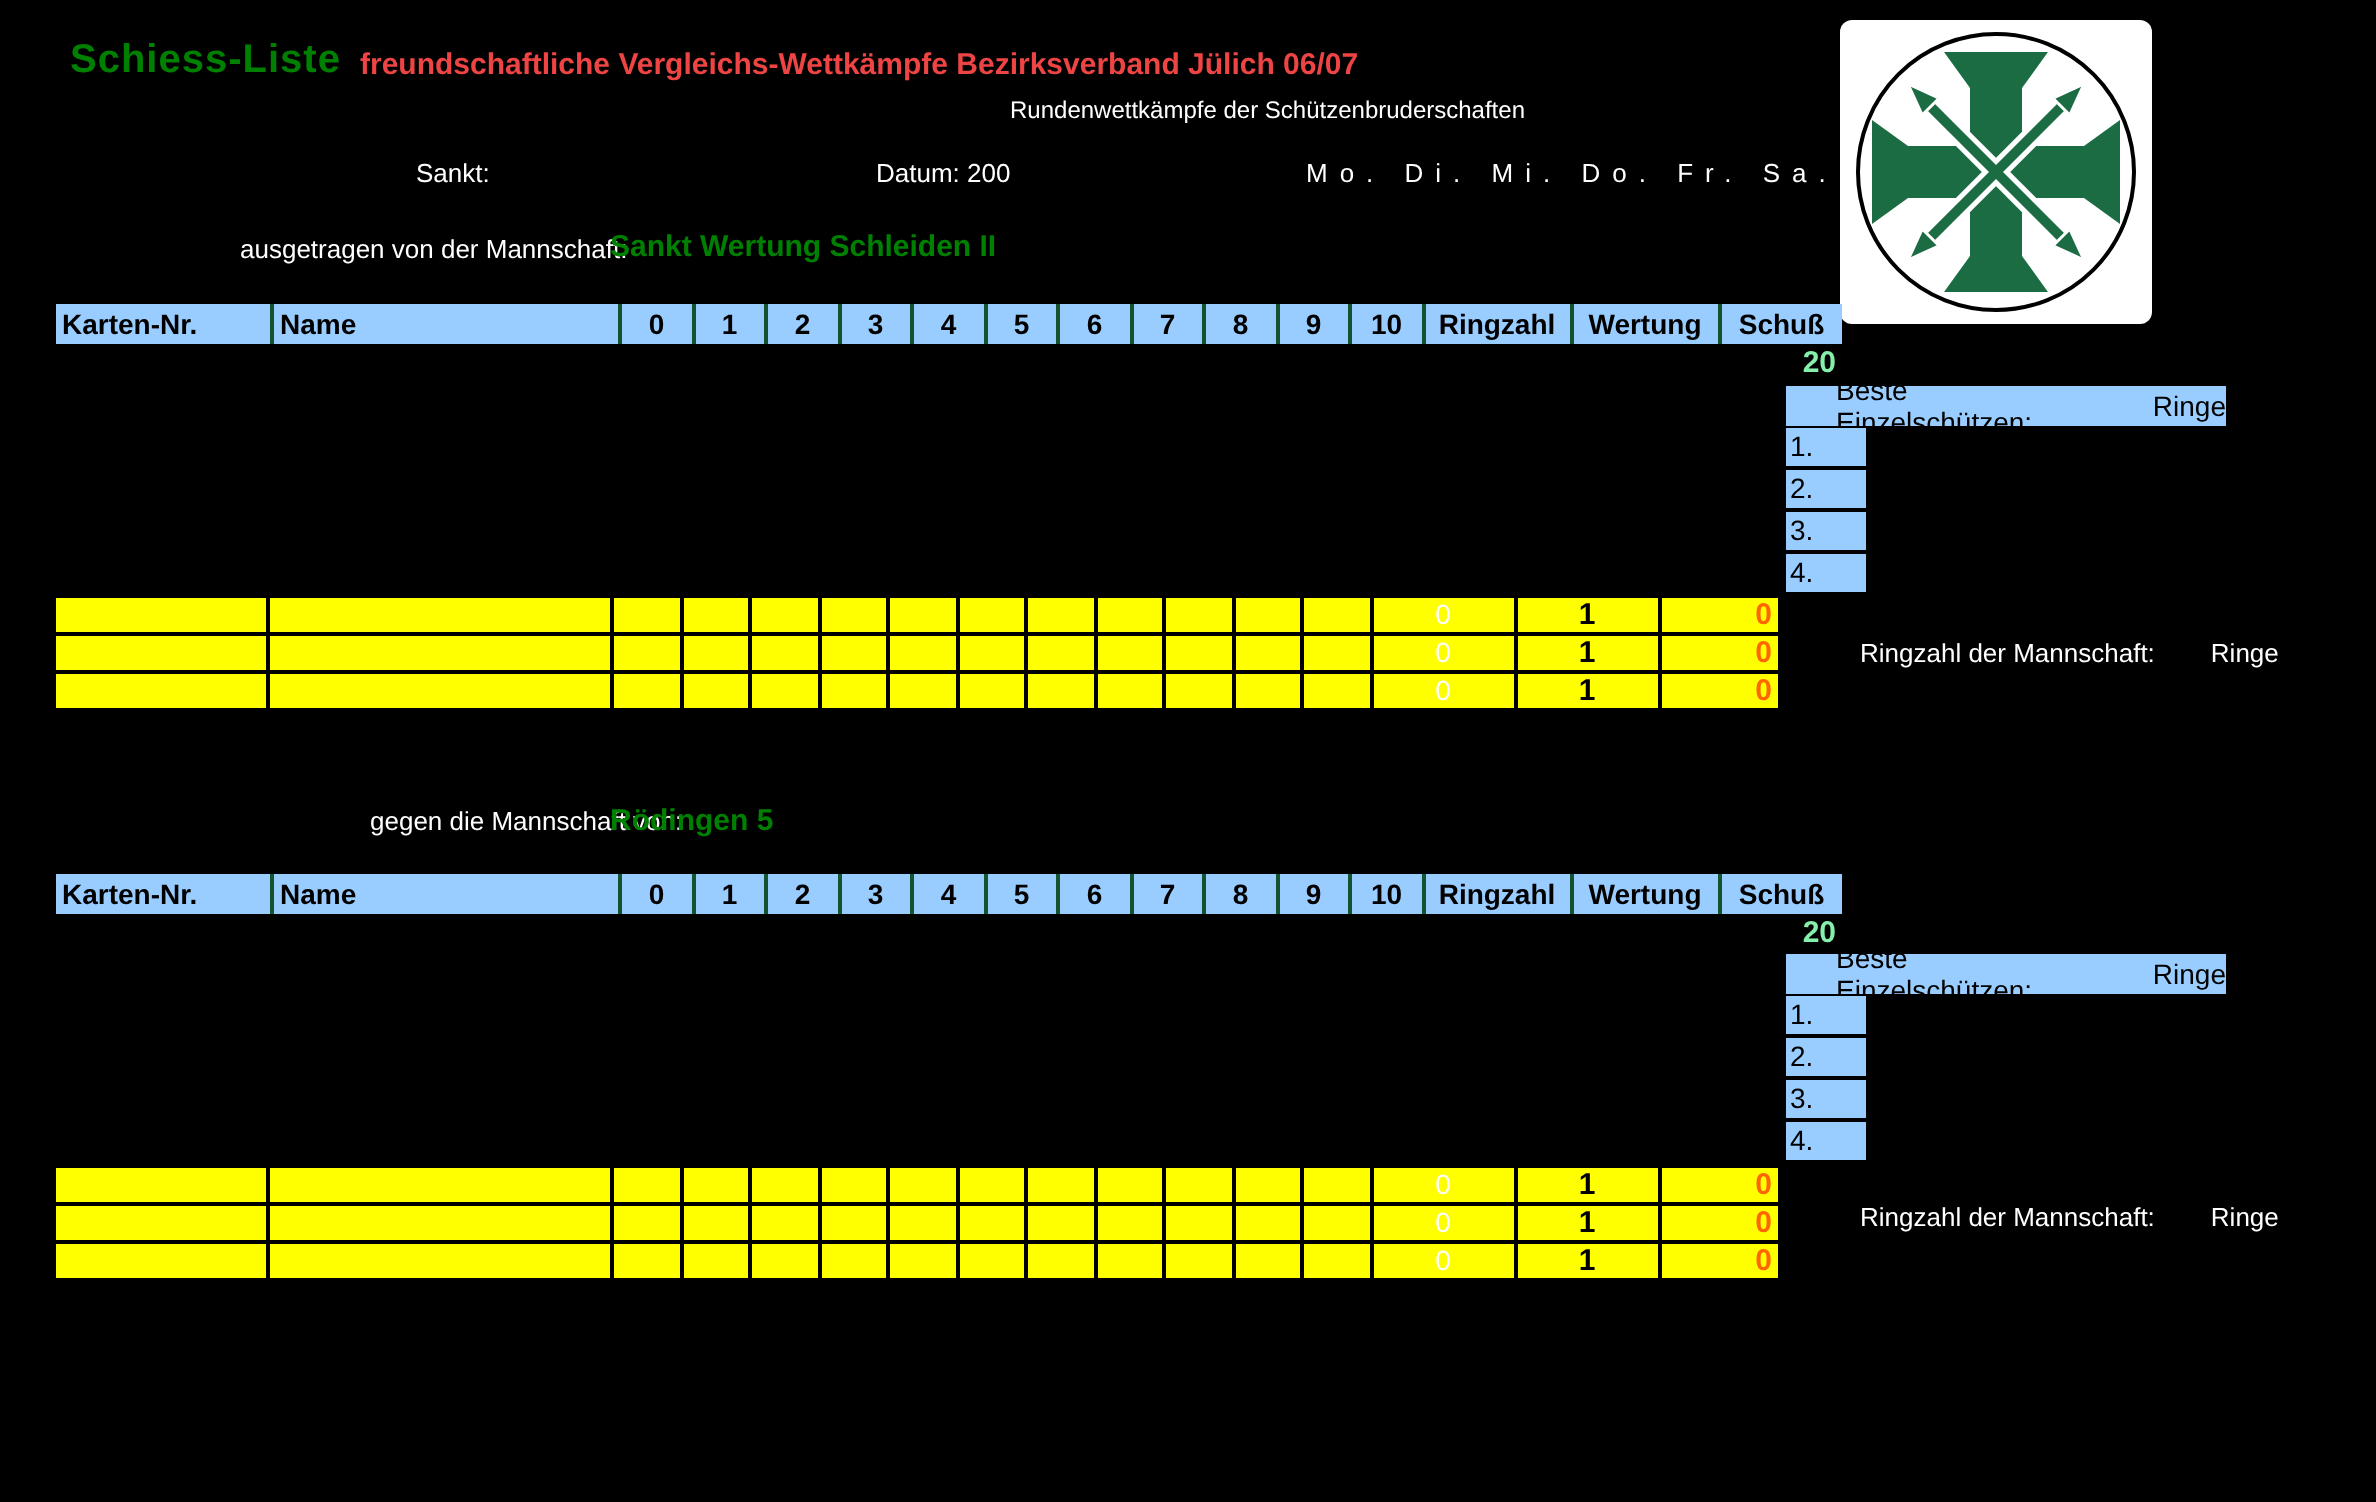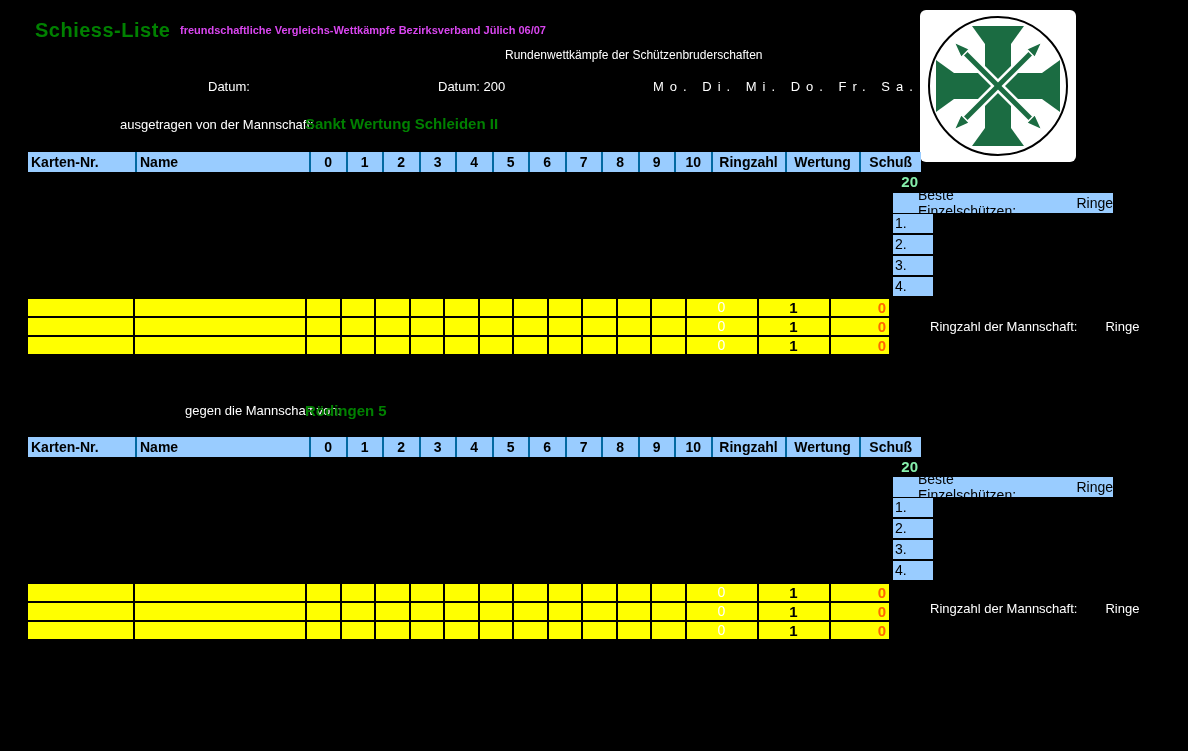--- a/index.html
+++ b/index.html
@@ -3,40 +3,40 @@
 <meta charset="utf-8">
 <style>
   html,body{margin:0;padding:0;}
   body{
     width:1188px;height:751px;background:#000;position:relative;overflow:hidden;
     font-family:"Liberation Sans", sans-serif;
   }
   .abs{position:absolute;}
   
   .main-title{left:35px;top:19px;font-size:20px;font-weight:bold;color:#008000;letter-spacing:.5px;}
-  .sub-title{left:180px;top:24px;font-size:11px;font-weight:bold;color:#d946ef;}
+  .sub-title{left:180px;top:24px;font-size:15px;font-weight:bold;color:#ef4444;}
   .faint{color:#ffffff;}
   .faint-line2{left:505px;top:48px;font-size:12px;}
   .meta-left{left:208px;top:79px;font-size:13px;}
   .meta-mid{left:438px;top:79px;font-size:13px;}
   .meta-right{left:653px;top:79px;font-size:13px;letter-spacing:6px;}
   .team-line1-label{left:120px;top:117px;font-size:13px;}
   .team-line1-name{left:305px;top:115px;font-size:15px;font-weight:bold;color:#008000;}
   .team-line2-label{left:185px;top:403px;font-size:13px;}
   .team-line2-name{left:305px;top:402px;font-size:15px;font-weight:bold;color:#008000;}
   .total-line1{left:930px;top:319px;font-size:13px;width:240px;}
   .total-line2{left:930px;top:601px;font-size:13px;width:240px;}
   .total-unit{margin-left:28px;}
   
   .logo{left:920px;top:10px;width:156px;height:152px;}
   
   .score-table{left:28px;width:864px;}
   .t1{top:152px;} .t2{top:437px;}
   .thead{display:grid;grid-template-columns:107px 172px repeat(11,34.5px) 72px 72px 60.5px;
-         column-gap:2px;background:#0369a1;height:20px;}
+         column-gap:2px;background:#14532d;height:20px;}
   .hcell{background:#99CCFF;color:#000;font-size:14px;font-weight:bold;line-height:20px;
          text-align:center;overflow:hidden;white-space:nowrap;}
   .hcell.left{text-align:left;padding-left:3px;}
   .drow{display:grid;grid-template-columns:107px 172px repeat(11,34.5px) 72px 72px 60.5px;
         column-gap:2px;height:20.8px;}
   .dcell{overflow:hidden;}
   .schuss-val{color:#86efac;font-size:15px;font-weight:bold;text-align:right;
               padding-right:3px;line-height:20.8px;}
   .ybody{background:#000;display:grid;row-gap:2px;padding:2px 0;}
   .yrow{display:grid;grid-template-columns:105px 170px repeat(11,32.5px) 70px 70px 58.5px;
@@ -55,21 +55,21 @@
   .r1{top:214px;} .r2{top:498px;}
   .rank-cell{background:#99CCFF;color:#000;font-size:14px;height:19px;line-height:19px;
              padding-left:2px;margin-bottom:2px;}
 </style>
 </head>
 <body>
 
 <div class="abs main-title">Schiess-Liste</div>
 <div class="abs sub-title">freundschaftliche Vergleichs-Wettkämpfe Bezirksverband Jülich  06/07</div>
 <div class="abs faint faint-line2">Rundenwettkämpfe der Schützenbruderschaften</div>
-<div class="abs faint meta-left">Datum:</div>
+<div class="abs faint meta-left">Sankt:</div>
 <div class="abs faint meta-mid">Datum: 200</div>
 <div class="abs faint meta-right">Mo. Di. Mi. Do. Fr. Sa. So.</div>
 
 <div class="abs logo">
   <svg width="156" height="152" viewBox="0 0 156 152" xmlns="http://www.w3.org/2000/svg">
     <rect x="0" y="0" width="156" height="152" rx="6" fill="#ffffff"></rect>
     <circle cx="78" cy="76" r="69" fill="#ffffff" stroke="#000000" stroke-width="2"></circle>
     <g fill="#1B6C42">
       <polygon points="52,16 104,16 91,34 65,34"></polygon>
       <rect x="65" y="30" width="26" height="92"></rect>

